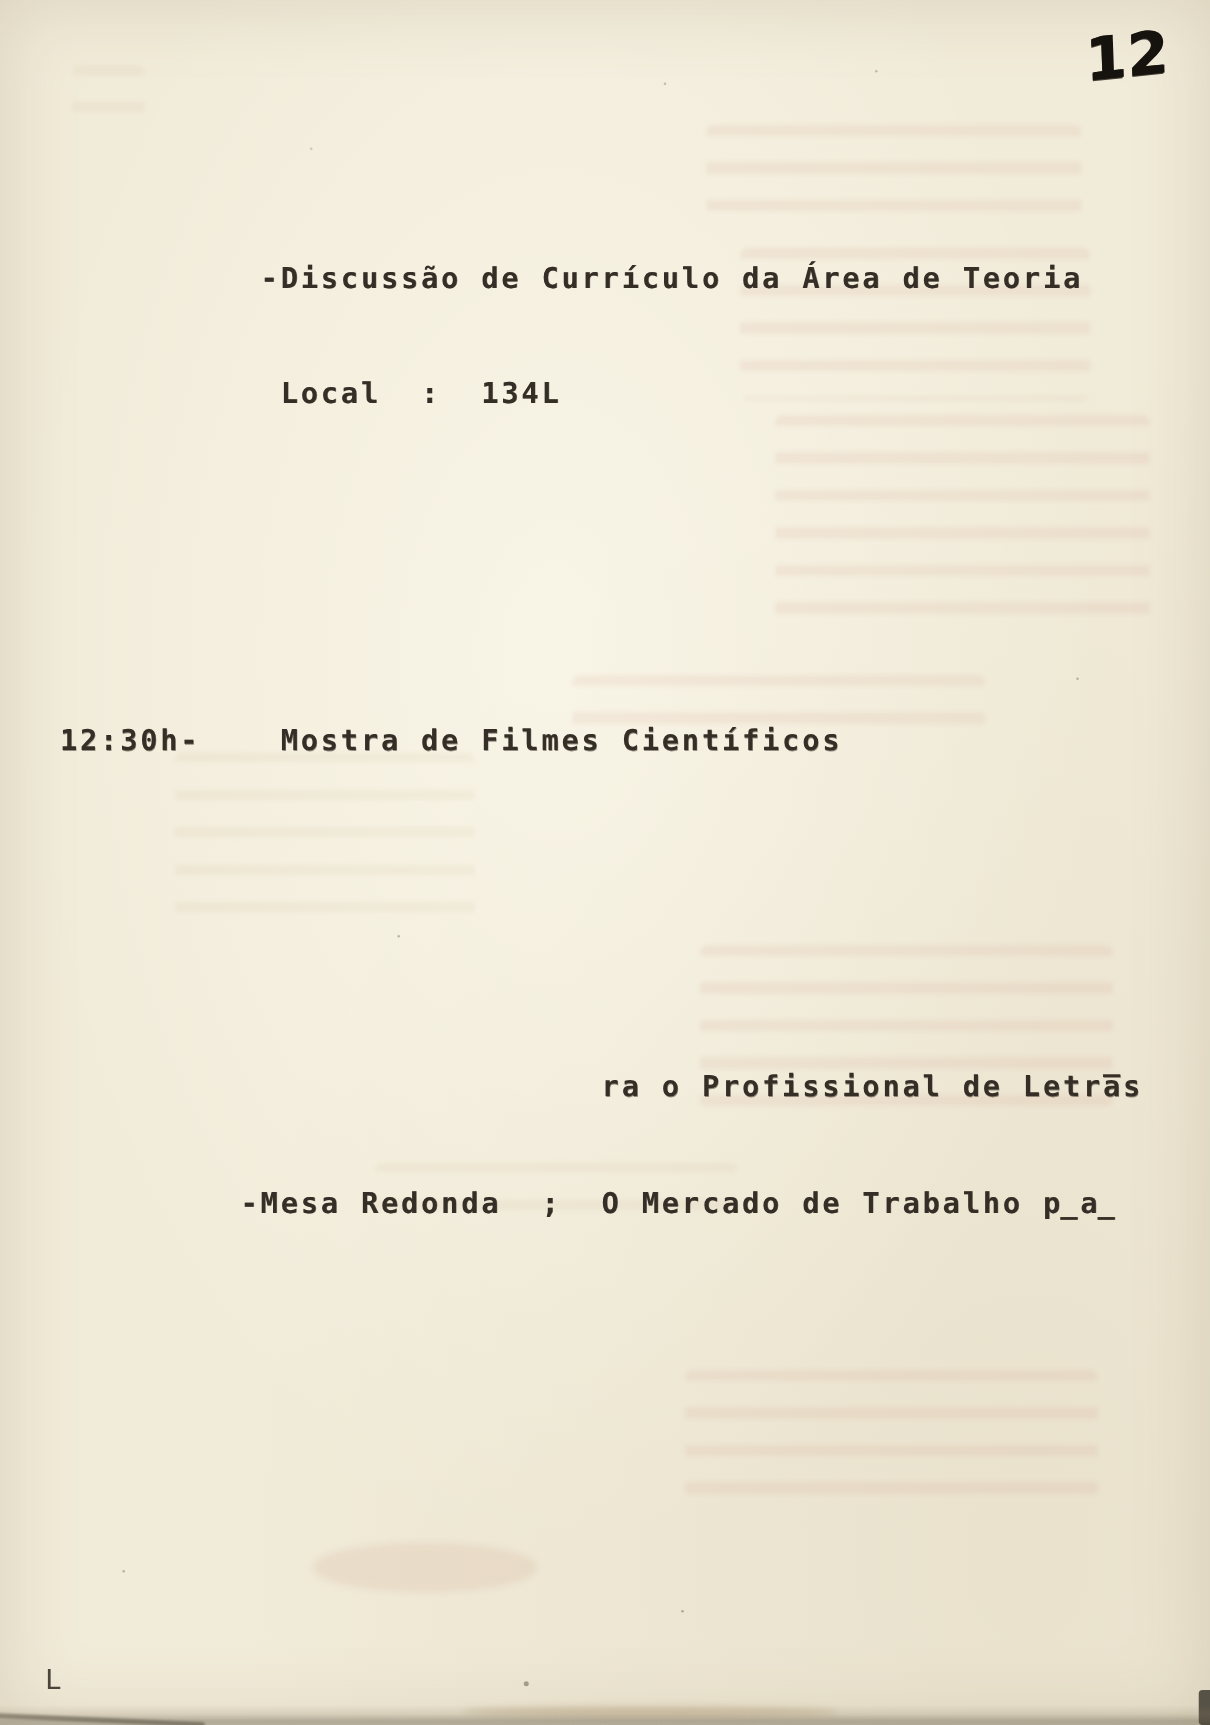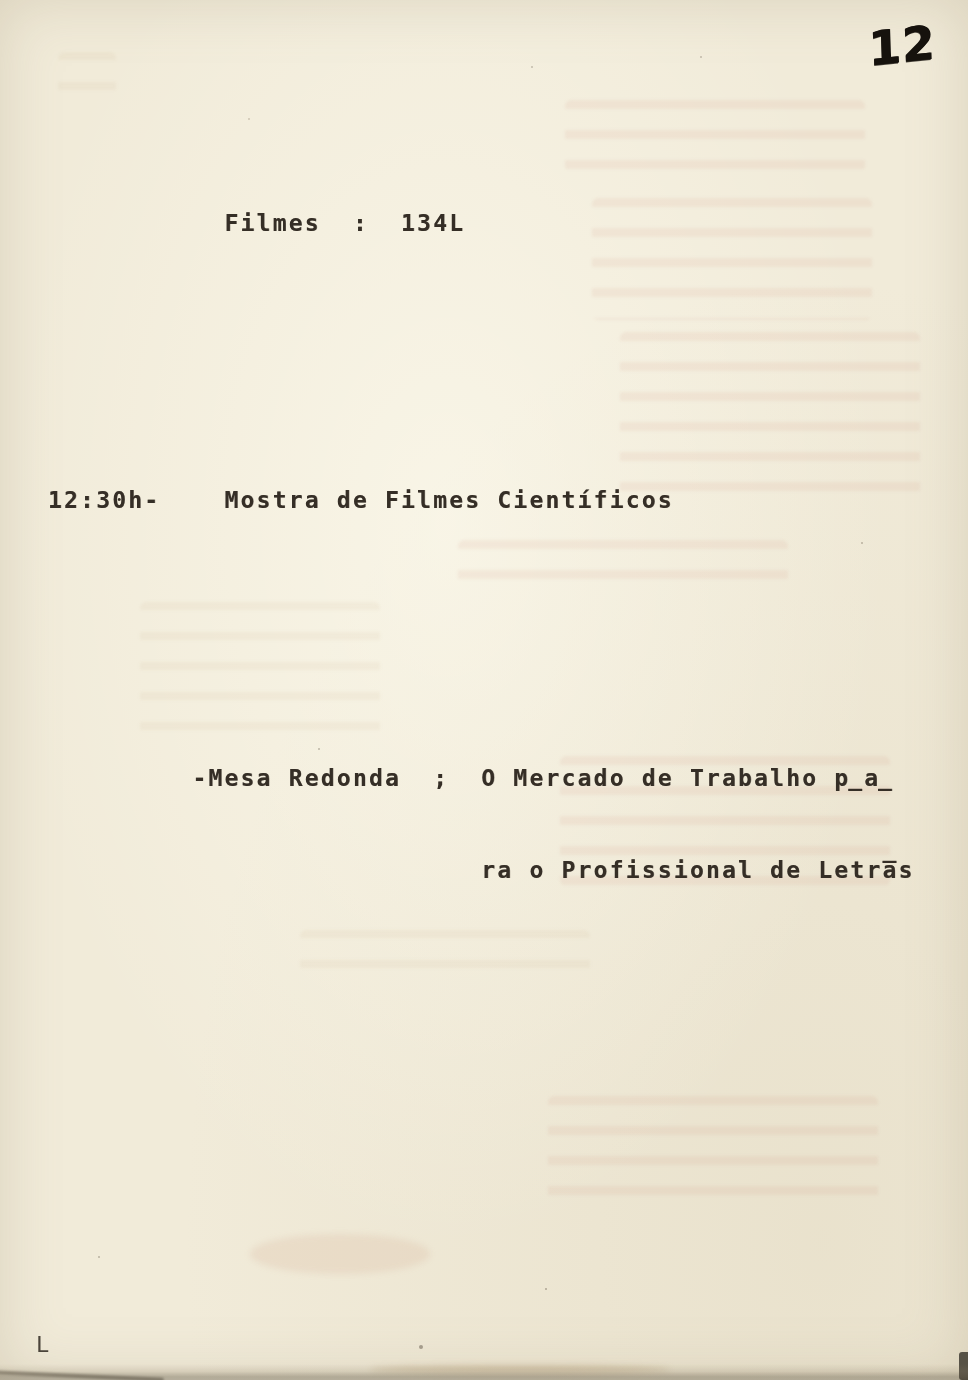--- a/index.html
+++ b/index.html
@@ -108,30 +108,31 @@
   <div class="g tan" style="left:300px;top:930px;width:290px;height:50px;"></div>
   <div class="g" style="left:548px;top:1096px;width:330px;height:110px;"></div>
   <div class="smudge" style="left:250px;top:1234px;width:180px;height:40px;"></div>
   <div class="speck"></div>
 
   <div class="pagenum">12</div>
 
   <main class="typed">
 
     <section>
-      <div class="tl">           Filmes  :  134L</div>
+      <div class="tl">          -Discussão de Currículo da Área de Teoria</div>
+      <div class="tl">           Local  :  134L</div>
     </section>
 
     <section>
       <div class="tl">12:30h-    Mostra de Filmes Científicos</div>
     </section>
 
     <section>
+      <div class="tl">                           ra o Profissional de Letra̅s</div>
       <div class="tl">         -Mesa Redonda  ;  O Mercado de Trabalho p̲a̲</div>
-      <div class="tl">                           ra o Profissional de Letra̅s</div>
       
       
       
       
       
     </section>
 
     
 
     

